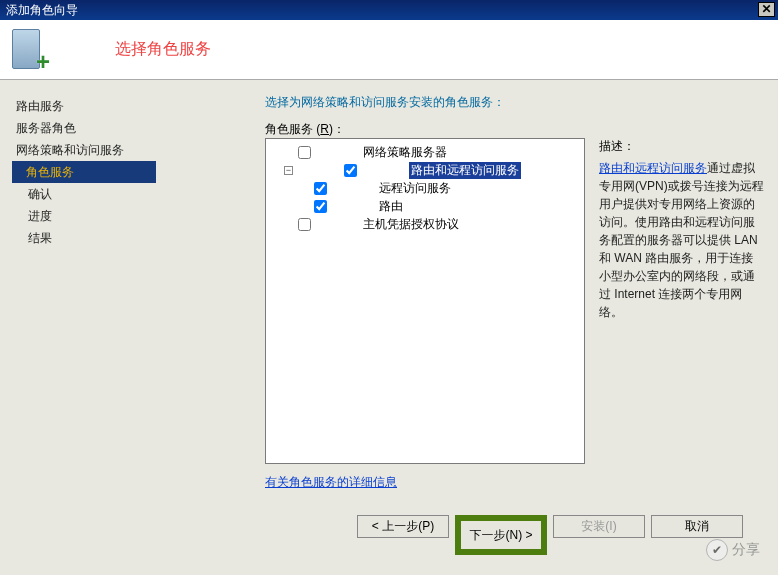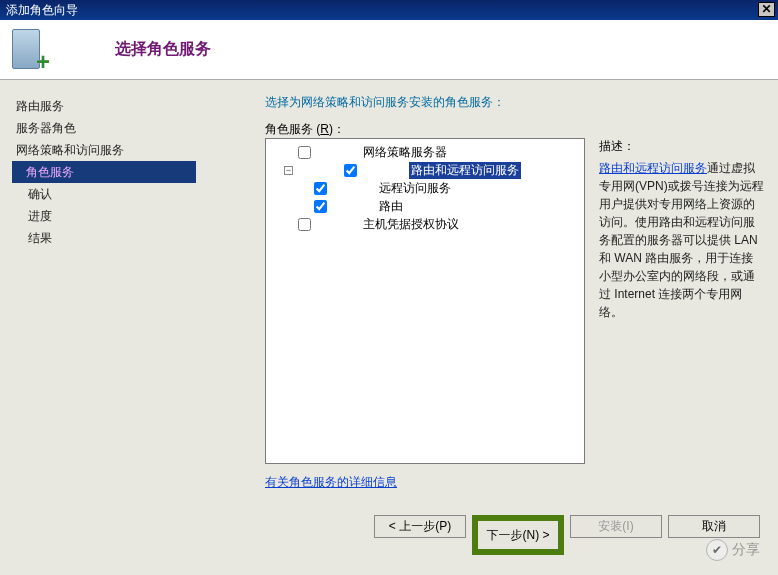--- a/index.html
+++ b/index.html
@@ -53,43 +53,42 @@
     position: absolute; left: 0; top: 0;
   }
   .header-icon .plus {
     position: absolute; right: -4px; bottom: -2px;
     width: 18px; height: 18px;
     color: #2e8b2e; font-size: 24px; font-weight: bold; line-height: 14px;
     text-shadow: 0 0 1px #fff;
   }
   .header-title {
     font-size: 16px;
-    color: #701a75;
-    font-weight: bold;
+    color: #ef4444;
   }
   .body-area {
     display: flex;
     height: 430px;
   }
   .sidebar {
     width: 200px;
     padding: 15px 0 0 14px;
     color: #1e1e1e;
   }
   .sidebar .step {
     height: 22px; line-height: 22px;
     padding-left: 2px;
     cursor: default;
   }
   .sidebar .step.active {
     background: #163a7a;
-    color: #f0abfc;
+    color: #eab308;
     padding-left: 14px;
     margin-left: -2px;
-    width: 184px;
+    width: 144px;
   }
   .sidebar .step.indent { padding-left: 14px; }
   .content {
     flex: 1;
     padding: 14px 10px 0 18px;
     position: relative;
   }
   .instr { margin-bottom: 10px; color: #0369a1; }
   .roles-label { }
   .roles-label .accel { text-decoration: underline; }
@@ -113,21 +112,21 @@
   .sel-label {
     background: #1a3f9a; color: #fff; padding: 0 2px;
   }
   .desc-col { flex: 1; padding: 0 4px 0 2px; font-size:12px;}
   .desc-title { margin-bottom: 4px; }
   .desc-text { color: #222; line-height: 1.5; }
   .desc-text a, .info-link { color: #0a3fcf; text-decoration: underline; cursor: pointer; }
   .info-link-row { margin-top: 10px; }
   .footer-buttons {
     position: absolute;
-    right: 18px;
+    right: 35px;
     bottom: 20px;
     display: flex;
     gap: 6px;
   }
   .btn {
     min-width: 92px;
     height: 23px;
     background: #e6e6de;
     border: 1px solid #888;
     font-size: 12px;

